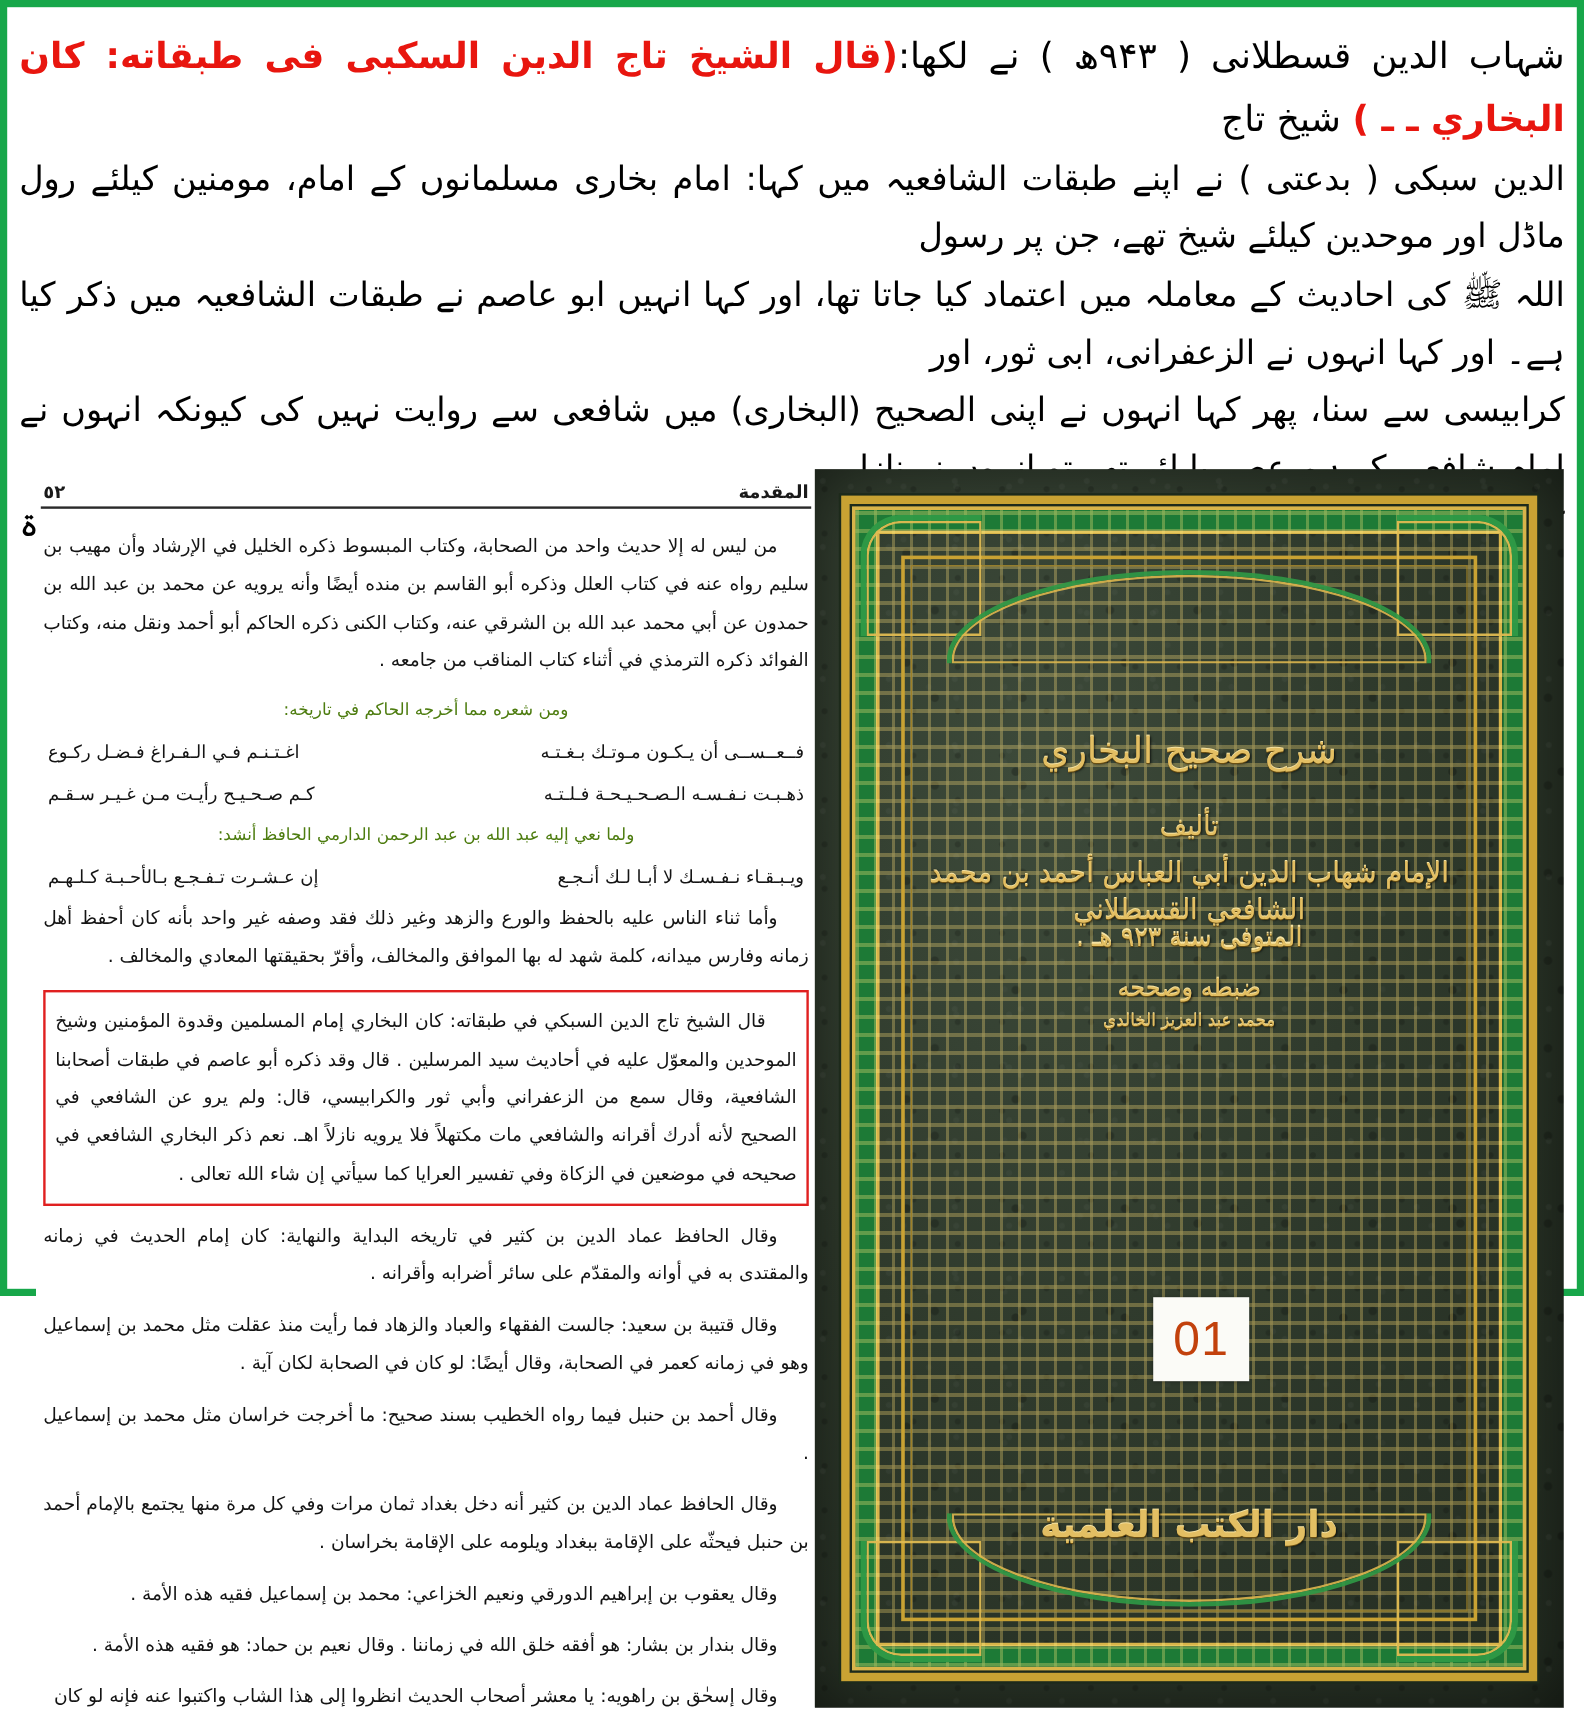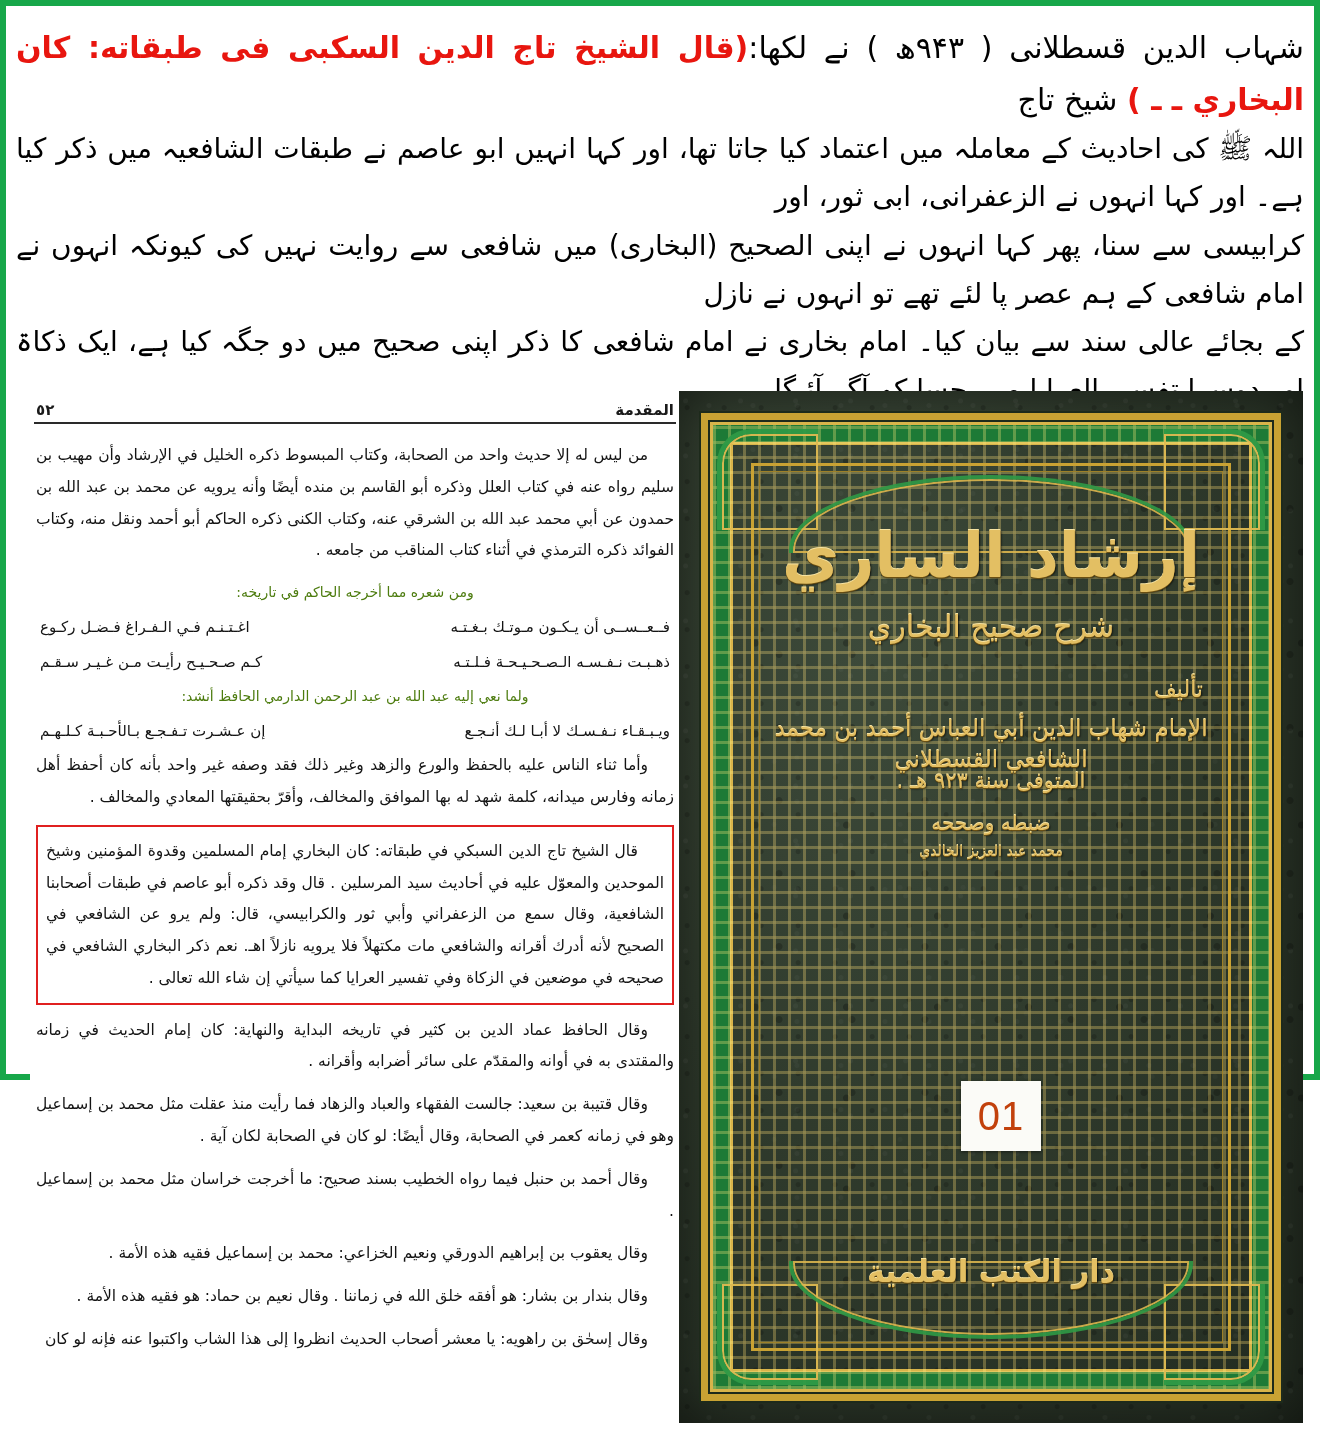--- a/index.html
+++ b/index.html
@@ -201,21 +201,21 @@
        0 -1px 0 #f6e3a2,
        1px 1px 2px rgba(0,0,0,.75);
     font-family:"DejaVu Sans", sans-serif;
     direction:rtl;
     text-align:center;
     position:absolute;
     left:100px;right:100px;
   }
   #bk-title{ top:128px; font-size:62px; font-weight:bold; letter-spacing:1px;}
   #bk-subtitle{ top:218px; font-size:30px;}
-  #bk-authored{ top:286px; font-size:22px;text-align:right;}
+  #bk-authored{ top:286px; font-size:22px;}
   #bk-author{ top:322px; font-size:23px; left:56px; right:56px; line-height:1.35;}
   #bk-died{ top:378px; font-size:21px;}
   #bk-edited-label{ top:420px; font-size:20px;}
   #bk-editor{ top:452px; font-size:14px;}
   #bk-publisher{ bottom:134px; font-size:30px; font-weight:bold;}
   #bk-city{ bottom:108px; font-size:18px; letter-spacing:3px;}
 
   #volume-badge{
     position:absolute;
     left:282px; top:690px;
@@ -231,20 +231,21 @@
 </style>
 </head>
 <body>
 
 <div id="page">
 
   <div id="urdu-block">
     <div class="urdu-line u1">
       <span>شہاب الدین قسطلانی ( ۹۴۳ھ ) نے لکھا:</span><span class="ar-red">(قال الشیخ تاج الدین السکبی فی طبقاته: کان البخاري ـ ـ )</span><span> شیخ تاج</span>
     </div>
+    <div class="urdu-line u2">الدین سبکی ( بدعتی ) نے اپنے طبقات الشافعیہ میں کہا: امام بخاری مسلمانوں کے امام، مومنین کیلئے رول ماڈل اور موحدین کیلئے شیخ تھے، جن پر رسول</div>
     <div class="urdu-line u2">اللہ ﷺ کی احادیث کے معاملہ میں اعتماد کیا جاتا تھا، اور کہا انہیں ابو عاصم نے طبقات الشافعیہ میں ذکر کیا ہے۔ اور کہا انہوں نے الزعفرانی، ابی ثور، اور</div>
     <div class="urdu-line u3">کرابیسی سے سنا، پھر کہا انہوں نے اپنی الصحیح (البخاری) میں شافعی سے روایت نہیں کی کیونکہ انہوں نے امام شافعی کے ہم عصر پا لئے تھے تو انہوں نے نازل</div>
     <div class="urdu-line u3">کے بجائے عالی سند سے بیان کیا۔ امام بخاری نے امام شافعی کا ذکر اپنی صحیح میں دو جگہ کیا ہے، ایک ذکاۃ اور دوسرا تفسیر العرایا میں جسا کہ آگے آئیگا۔</div>
   </div>
 
   <div id="lower">
 
     <div id="scan-page">
 
       <div id="scan-header">
@@ -273,40 +274,40 @@
 
       <p class="ar-para">وأما ثناء الناس عليه بالحفظ والورع والزهد وغير ذلك فقد وصفه غير واحد بأنه كان أحفظ أهل زمانه وفارس ميدانه، كلمة شهد له بها الموافق والمخالف، وأقرّ بحقيقتها المعادي والمخالف .</p>
 
       <div id="red-box">
         <p class="ar-para">قال الشيخ تاج الدين السبكي في طبقاته: كان البخاري إمام المسلمين وقدوة المؤمنين وشيخ الموحدين والمعوّل عليه في أحاديث سيد المرسلين . قال وقد ذكره أبو عاصم في طبقات أصحابنا الشافعية، وقال سمع من الزعفراني وأبي ثور والكرابيسي، قال: ولم يرو عن الشافعي في الصحيح لأنه أدرك أقرانه والشافعي مات مكتهلاً فلا يرويه نازلاً اهـ. نعم ذكر البخاري الشافعي في صحيحه في موضعين في الزكاة وفي تفسير العرايا كما سيأتي إن شاء الله تعالى .</p>
       </div>
 
       <p class="ar-para">وقال الحافظ عماد الدين بن كثير في تاريخه البداية والنهاية: كان إمام الحديث في زمانه والمقتدى به في أوانه والمقدّم على سائر أضرابه وأقرانه .</p>
       <p class="ar-para">وقال قتيبة بن سعيد: جالست الفقهاء والعباد والزهاد فما رأيت منذ عقلت مثل محمد بن إسماعيل وهو في زمانه كعمر في الصحابة، وقال أيضًا: لو كان في الصحابة لكان آية .</p>
       <p class="ar-para">وقال أحمد بن حنبل فيما رواه الخطيب بسند صحيح: ما أخرجت خراسان مثل محمد بن إسماعيل .</p>
+      <p class="ar-para">وقال الحافظ عماد الدين بن كثير أنه دخل بغداد ثمان مرات وفي كل مرة منها يجتمع بالإمام أحمد بن حنبل فيحثّه على الإقامة ببغداد ويلومه على الإقامة بخراسان .</p>
       <p class="ar-para">وقال يعقوب بن إبراهيم الدورقي ونعيم الخزاعي: محمد بن إسماعيل فقيه هذه الأمة .</p>
       <p class="ar-para">وقال بندار بن بشار: هو أفقه خلق الله في زماننا . وقال نعيم بن حماد: هو فقيه هذه الأمة .</p>
       <p class="ar-para">وقال إسحٰق بن راهويه: يا معشر أصحاب الحديث انظروا إلى هذا الشاب واكتبوا عنه فإنه لو كان</p>
     </div>
 
     <div id="book-cover">
       <div class="frame" id="frame-outer"></div>
       <div class="frame" id="frame-band"></div>
       <div class="frame" id="frame-inner"></div>
       <div class="frame" id="frame-inner2"></div>
 
       <div class="corner c-tl"></div>
       <div class="corner c-tr"></div>
       <div class="corner c-bl"></div>
       <div class="corner c-br"></div>
 
       <div id="top-arch"></div>
       <div id="bottom-arch"></div>
 
-      <div class="gold" id="bk-title">إرشاد الساري</div>
       <div class="gold" id="bk-subtitle">شرح صحيح البخاري</div>
       <div class="gold" id="bk-authored">تأليف</div>
       <div class="gold" id="bk-author">الإمام شهاب الدين أبي العباس أحمد بن محمد الشافعي القسطلاني</div>
       <div class="gold" id="bk-died">المتوفى سنة ٩٢٣ هـ .</div>
       <div class="gold" id="bk-edited-label">ضبطه وصححه</div>
       <div class="gold" id="bk-editor">محمد عبد العزيز الخالدي</div>
 
       <div id="volume-badge">01</div>
 
       <div class="gold" id="bk-publisher">دار الكتب العلمية</div>

